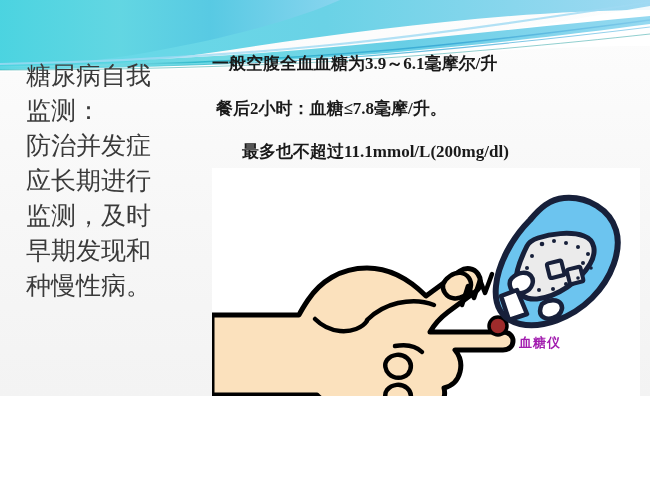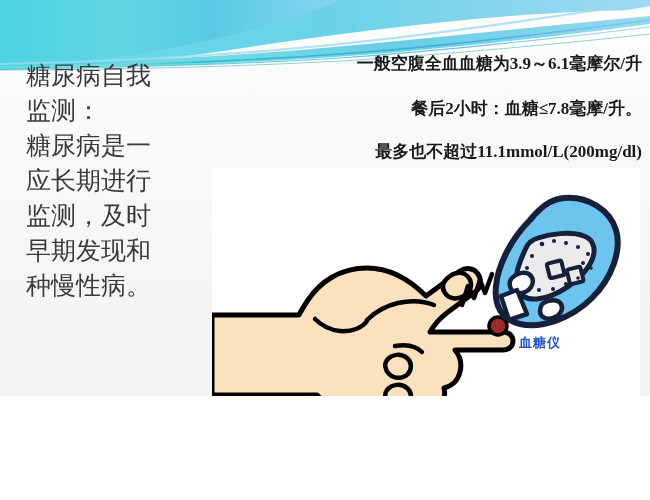--- a/index.html
+++ b/index.html
@@ -60,25 +60,24 @@
     left: 212px;
     top: 52px;
     width: 430px;
   }
   .fact-line {
     font-family: "Liberation Serif", "DejaVu Serif", serif;
     font-weight: bold;
     color: #1a1a1a;
     font-size: 17px;
     white-space: nowrap;
-    text-align: right;
   }
   .fact-line.l1 { margin-left: 0px;  margin-bottom: 22px; }
   .fact-line.l2 { margin-left: 4px; margin-bottom: 20px; }
-  .fact-line.l3 { margin-left: 6px; margin-bottom: 0px; }
+  .fact-line.l3 { margin-left: 30px; margin-bottom: 0px; }
 
   
   #illustration-panel {
     position: absolute;
     left: 212px;
     top: 168px;
     width: 428px;
     height: 278px;
     background: #ffffff;
     overflow: hidden;
@@ -86,21 +85,21 @@
   #illustration-panel svg {
     display: block;
   }
   #meter-caption {
     position: absolute;
     left: 307px;
     top: 166px;
     font-family: "DejaVu Serif", "Liberation Serif", serif;
     font-size: 13px;
     font-weight: bold;
-    color: #1d4ed8;
+    color: #a21caf;
     letter-spacing: 1px;
     white-space: nowrap;
   }
 </style>
 </head>
 <body>
 
 <div id="slide">
 
   <div id="header-decoration">
@@ -136,21 +135,21 @@
       <path d="M650,20 C560,32 450,46 340,54 C230,62 110,66 0,67" fill="none" stroke="url(#gradThin)" stroke-width="1.6" opacity="0.9"></path>
       <path d="M650,27 C560,38 450,50 340,58 C230,65 110,68 0,69" fill="none" stroke="url(#gradThin)" stroke-width="1.1" opacity="0.75"></path>
       <path d="M650,34 C560,44 450,54 340,61 C230,67 110,70 0,70" fill="none" stroke="#1f9e9e" stroke-width="0.9" opacity="0.55"></path>
       <path d="M650,2 C560,16 440,34 330,45 C220,56 110,62 0,64" fill="none" stroke="#9fd9f2" stroke-width="2.2" opacity="0.8"></path>
     </svg>
   </div>
 
   <div id="left-column">
     <div class="left-line">糖尿病自我</div>
     <div class="left-line">监测：</div>
-    <div class="left-line">糖尿病是一</div>
+    <div class="left-line">防治并发症</div>
     <div class="left-line">应长期进行</div>
     <div class="left-line">监测，及时</div>
     <div class="left-line">早期发现和</div>
     <div class="left-line">种慢性病。</div>
   </div>
 
   <div id="right-text">
     <div class="fact-line l1">一般空腹全血血糖为3.9～6.1毫摩尔/升</div>
     <div class="fact-line l2">餐后2小时：血糖≤7.8毫摩/升。</div>
     <div class="fact-line l3">最多也不超过11.1mmol/L(200mg/dl)</div>

